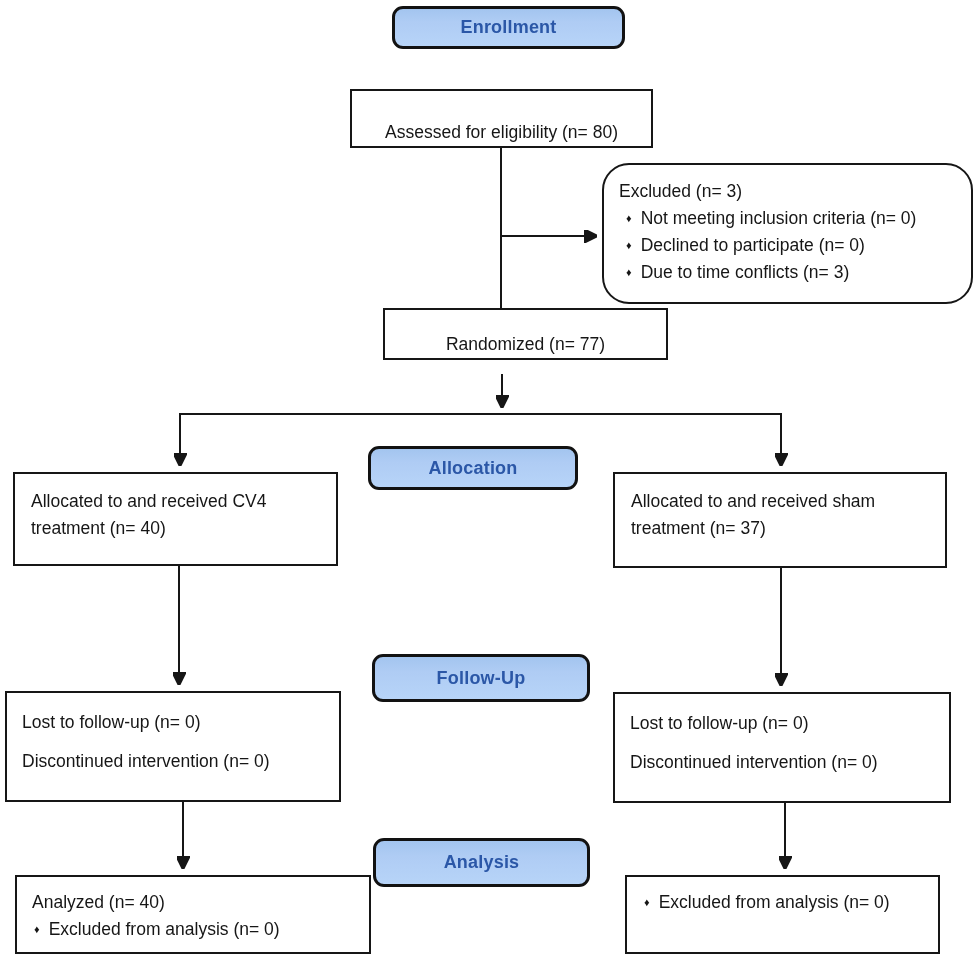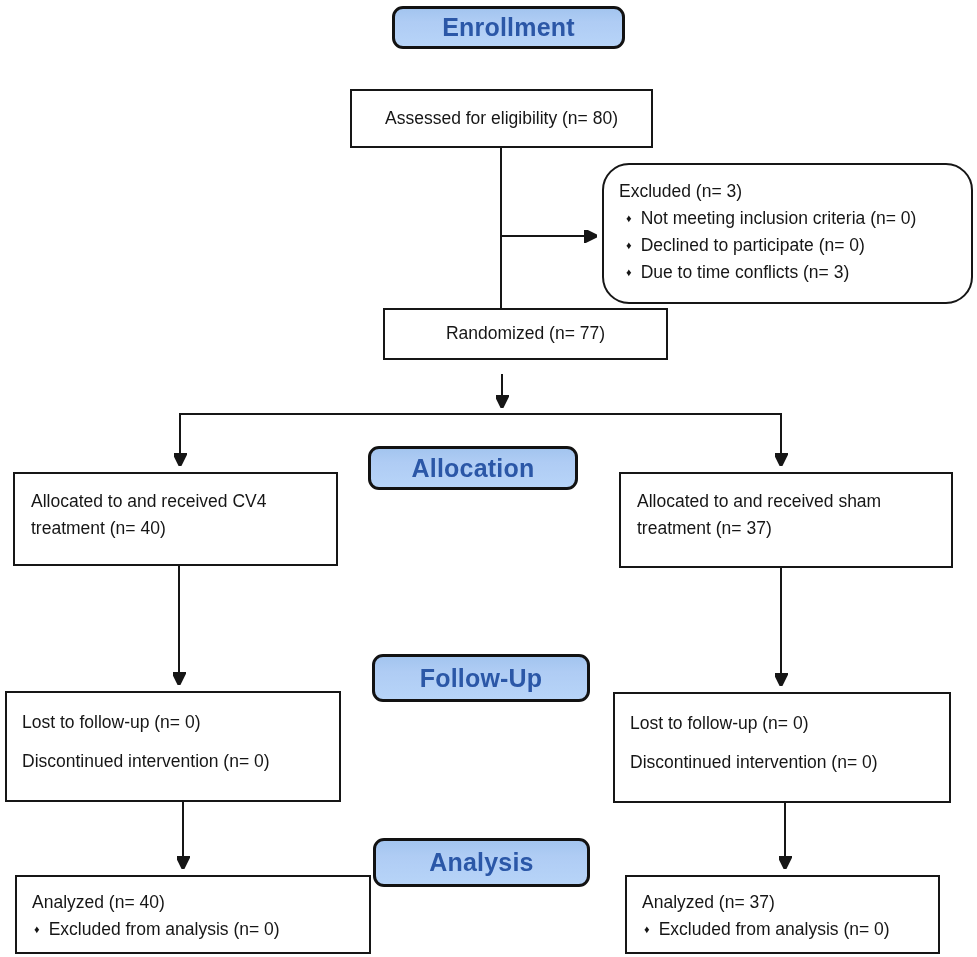--- a/index.html
+++ b/index.html
@@ -25,35 +25,35 @@
   .badge {
     position: absolute;
     display: flex;
     align-items: center;
     justify-content: center;
     background: linear-gradient(180deg, #a3c5ef 0%, #afccf4 35%, #b7d4f8 100%);
     border: 3px solid #121212;
     border-radius: 11px;
     color: #2b57a7;
     font-weight: bold;
-    font-size: 25px;
+    font-size: 18px;
     letter-spacing: 0.2px;
   }
 
   .box {
     position: absolute;
     background: #ffffff;
     border: 2px solid #161616;
     color: #161616;
     font-size: 17.5px;
     line-height: 1.55;
   }
   .box.center {
     display: flex;
-    align-items: center;
+    align-items: flex-end;
     justify-content: center;
     text-align: center;
   }
   .box.lefted { padding: 13px 14px 10px 15px; }
   .box.alloc { padding: 14px 18px 10px 16px; }
 
   .bullet-row { display: flex; align-items: baseline; padding-left: 7px; }
   .diamond {
     font-size: 11px;
     margin-right: 9px;
@@ -130,21 +130,21 @@
   </div>
 
   <div class="box center" style="left:383px; top:308px; width:285px; height:52px;">
     <span>Randomized (n= 77)</span>
   </div>
 
   <div class="box alloc" style="left:13px; top:472px; width:325px; height:94px;">
     <div>Allocated to and received CV4 treatment (n= 40)</div>
   </div>
 
-  <div class="box alloc" style="left:613px; top:472px; width:334px; height:96px;margin-left:6px;">
+  <div class="box alloc" style="left:613px; top:472px; width:334px; height:96px;">
     <div>Allocated to and received sham treatment (n= 37)</div>
   </div>
 
   <div class="box lefted" style="left:5px; top:691px; width:336px; height:111px; padding-top:16px;">
     <div>Lost to follow-up (n= 0)</div>
     <div class="fu-line2">Discontinued intervention (n= 0)</div>
   </div>
 
   <div class="box lefted" style="left:613px; top:692px; width:338px; height:111px; padding-top:16px;">
     <div>Lost to follow-up (n= 0)</div>
@@ -153,20 +153,19 @@
 
   <div class="box lefted" style="left:15px; top:875px; width:356px; height:79px; padding-top:12px;">
     <div>Analyzed (n= 40)</div>
     <div class="bullet-row" style="padding-left:2px;">
       <span class="diamond">♦</span>
       <span>Excluded from analysis (n= 0)</span>
     </div>
   </div>
 
   <div class="box lefted" style="left:625px; top:875px; width:315px; height:79px; padding-top:12px;">
-    <div>Analyzed (n= 37)</div>
     <div class="bullet-row" style="padding-left:2px;">
       <span class="diamond">♦</span>
       <span>Excluded from analysis (n= 0)</span>
     </div>
   </div>
 
 </div>
 
 </body></html>

